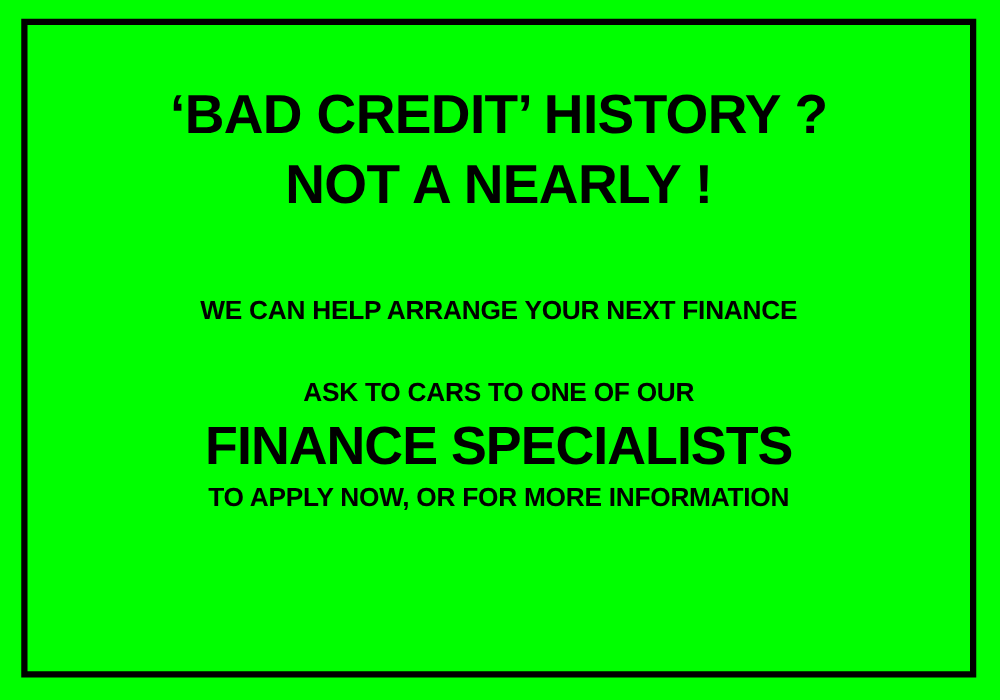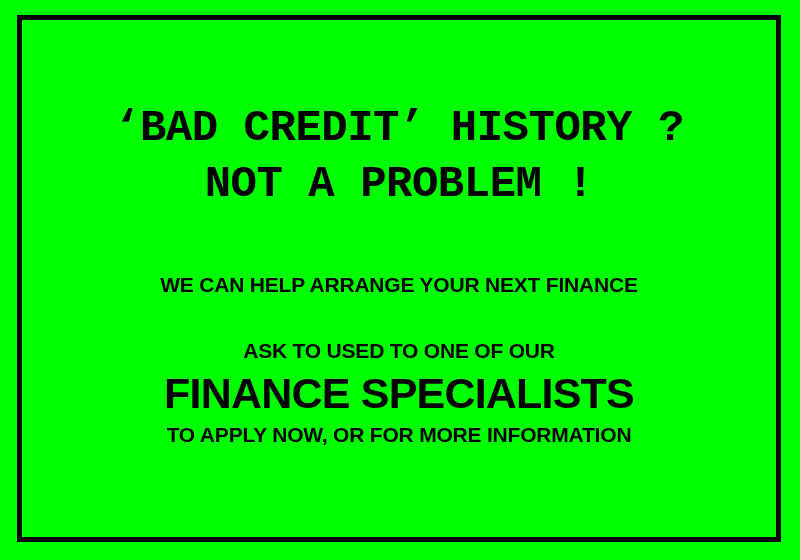--- a/index.html
+++ b/index.html
@@ -42,23 +42,22 @@
     height: 517px;
     box-sizing: border-box;
     display: flex;
     flex-direction: column;
     align-items: center;
     text-align: center;
     color: #000000;
   }
 
   .headline-block {
-    margin-top: 80px;
+    margin-top: 44px;
     width: 100%;
-    font-family: Liberation Mono, monospace;
   }
 
   .headline {
     display: block;
     font-size: 44px;
     line-height: 56px;
     font-weight: bold;
     letter-spacing: -0.5px;
     color: #000000;
     white-space: nowrap;
@@ -122,27 +121,27 @@
 <body>
 
 <div id="poster">
 
   <div id="poster-frame"></div>
 
   <div id="content">
 
     <div class="headline-block">
       <span class="headline line-one">‘BAD CREDIT’ HISTORY ?</span>
-      <span class="headline line-two">NOT A PROBLEM !</span>
+      <span class="headline line-two">NOT A NEARLY !</span>
     </div>
 
     <div class="body-block">
       <span class="body-line">WE CAN HELP ARRANGE YOUR NEXT FINANCE</span>
     </div>
 
     <div class="cta-block">
-      <span class="cta-lead">ASK TO USED TO ONE OF OUR</span>
+      <span class="cta-lead">ASK TO CARS TO ONE OF OUR</span>
       <span class="cta-main">FINANCE SPECIALISTS</span>
       <span class="cta-foot">TO APPLY NOW, OR FOR MORE INFORMATION</span>
     </div>
 
   </div>
 </div>
 
 </body></html>

